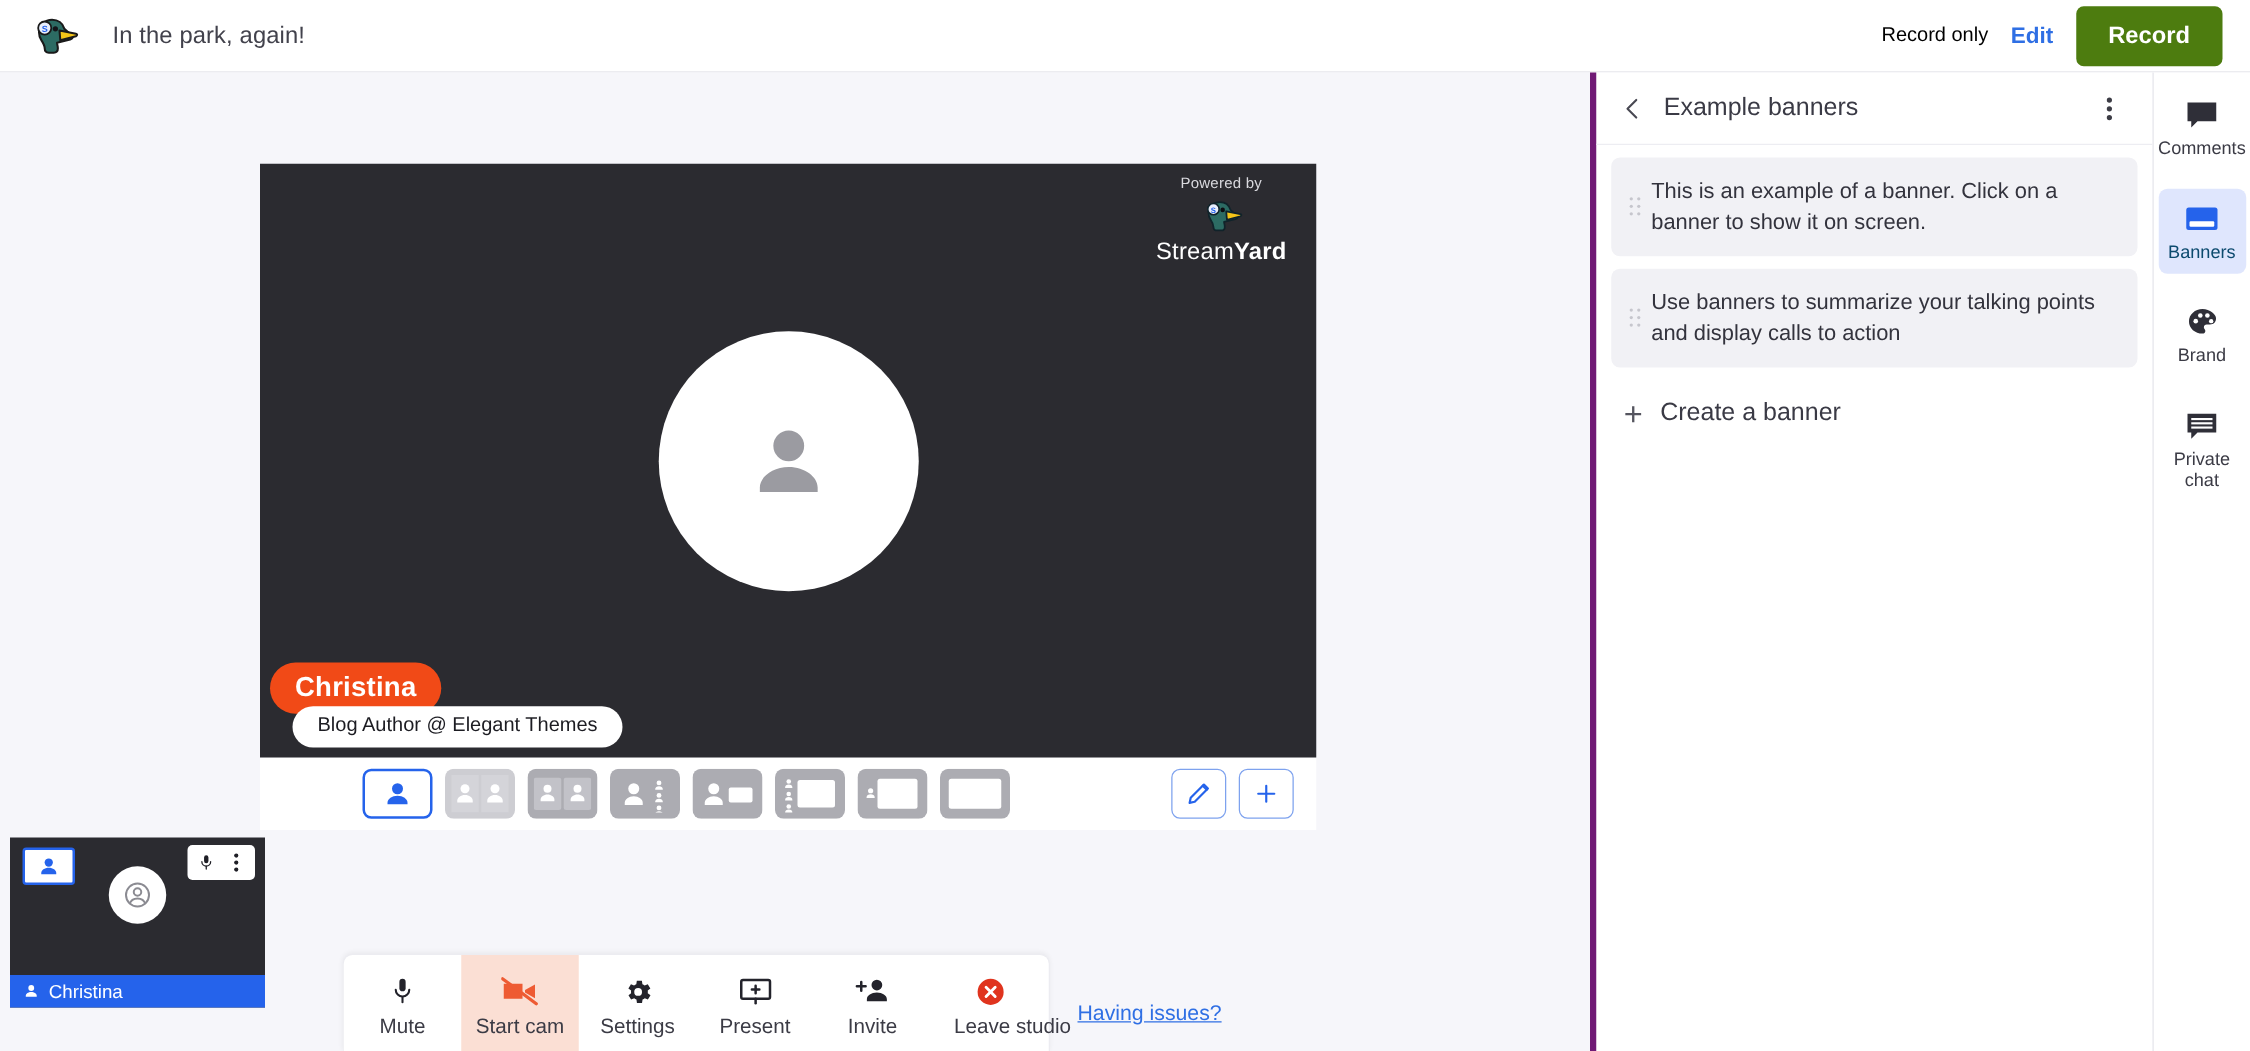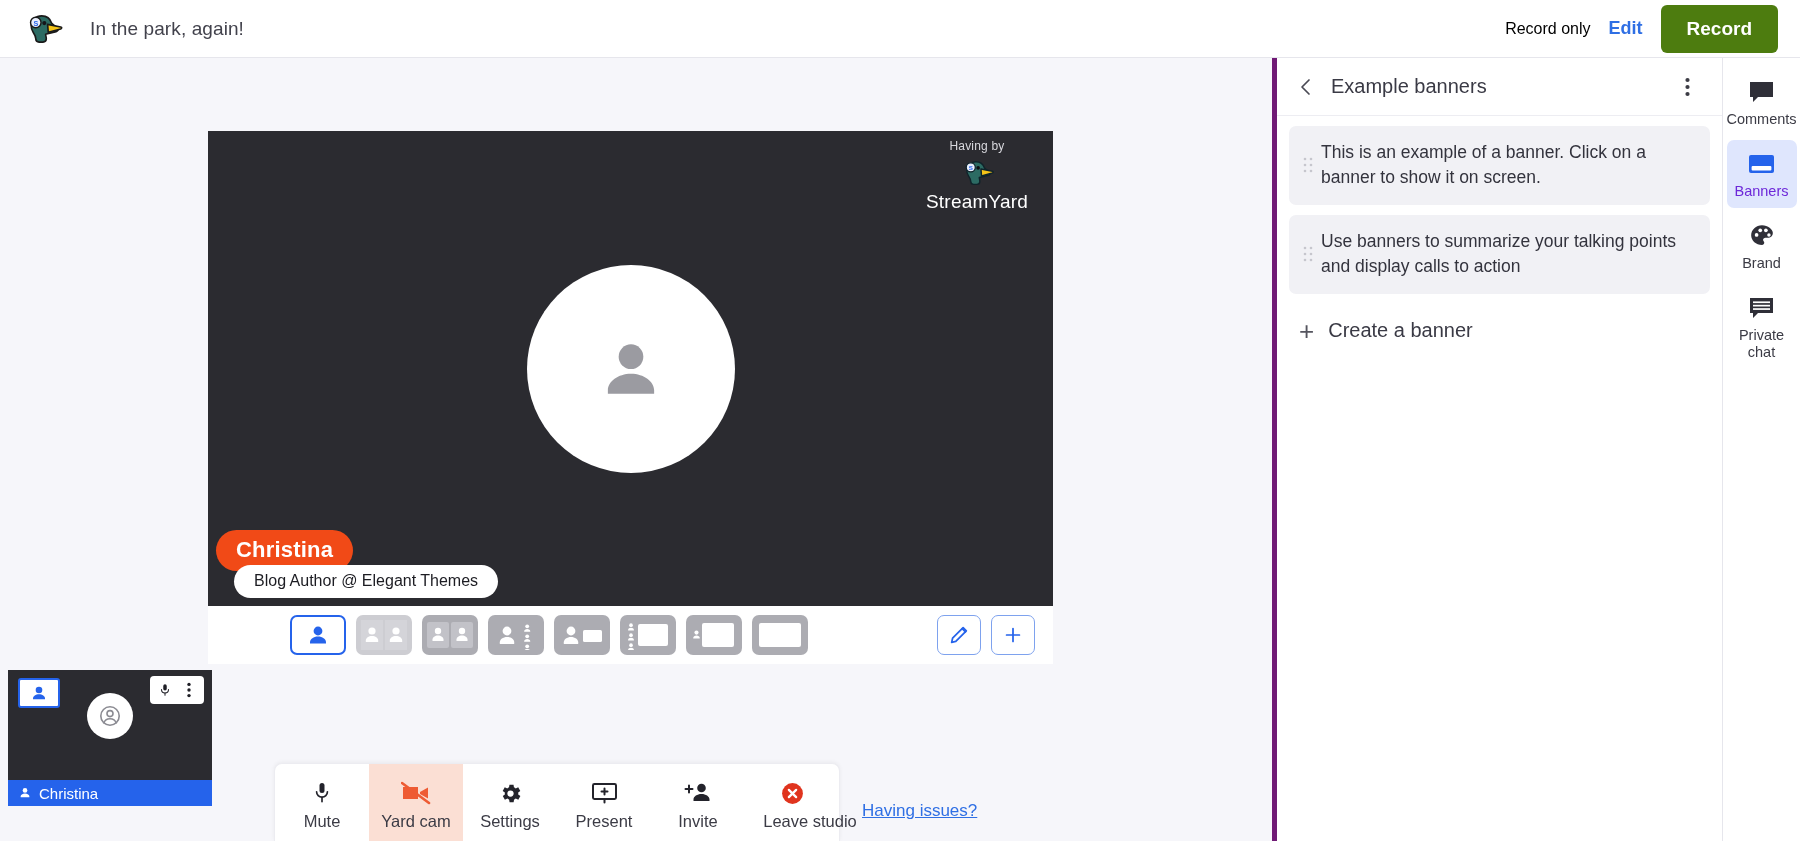--- a/index.html
+++ b/index.html
@@ -39,21 +39,21 @@
     position: relative; width: 845px; height: 475px; background: #2b2b30;
     overflow: hidden;
   }
   .powered {
     position: absolute; right: 16px; top: 8px; text-align: center;
     color: #ffffff; width: 120px;
   }
   .powered-label { font-size: 12px; color: #d9d9de; display: block; letter-spacing: .2px; }
   .powered-duck { width: 44px; height: 34px; display: block; margin: 3px auto 1px; }
   .powered-name { font-size: 19px; letter-spacing: .2px; }
-  .powered-name b { font-weight: 400; }
+  .powered-name b { font-weight: 700; }
   .powered-name span.light { font-weight: 400; }
 
   .avatar-big {
     position: absolute; left: 50%; top: 50%; transform: translate(-50%, -50%);
     width: 208px; height: 208px; border-radius: 50%; background: #fff;
     display: flex; align-items: center; justify-content: center;
   }
   .avatar-big svg { width: 74px; height: 74px; }
 
   .name-banner { position: absolute; left: 8px; bottom: 8px; }
@@ -174,33 +174,33 @@
     cursor: pointer; background: none; border: none;
     font-family: "Liberation Sans", sans-serif;
   }
   .create-banner .plus { font-size: 26px; color: #55555f; line-height: 1; font-weight: 300; }
   .create-banner .cb-label { font-size: 20px; color: #3a3a45; }
 
   
   .rail {
     width: 78px; min-width: 78px; background: #ffffff;
     border-left: 1px solid #e6e6ec; padding-top: 10px;
-    display: flex; flex-direction: column; align-items: center; gap: 4px;
+    display: flex; flex-direction: column; align-items: center; gap: 15px;
   }
   .rail-item {
     width: 70px; border-radius: 7px; padding: 10px 2px 8px; cursor: pointer;
     display: flex; flex-direction: column; align-items: center; gap: 5px;
     background: none; border: none; font-family: "Liberation Sans", sans-serif;
   }
   .rail-item.active { background: #dfe6fd; }
   .rail-icon { height: 28px; display: flex; align-items: center; justify-content: center; }
   .rail-label {
     font-size: 14.5px; color: #3b3b45; text-align: center; line-height: 1.18;
   }
-  .rail-item.active .rail-label { color: #6d28d9; }
+  .rail-item.active .rail-label { color: #0c4a6e; }
 </style>
 </head>
 <body>
 
 <div class="app">
 
   <div class="header">
     <svg class="logo" viewBox="0 0 64 60">
       <path d="M30 10c-9 0-16 7-16 15 0 4 1 7 3 10 2 3 4 6 4 10 0 3 2 5 5 5h6c3 0 5-2 5-5 0-3-1-5-1-7l16-4c3-1 4-3 2-5l-9-8c-2-7-8-11-15-11z" fill="#2c6b63" stroke="#1a1a1a" stroke-width="2.5" stroke-linejoin="round"></path>
       <path d="M39 23l20 4c2 .4 2 2 0 3l-19 5z" fill="#f5c518" stroke="#1a1a1a" stroke-width="2.5" stroke-linejoin="round"></path>
@@ -217,21 +217,21 @@
   </div>
 
   <div class="body">
 
     <div class="stage-col">
 
       <div class="stage-wrap">
         <div class="stage">
 
           <div class="powered">
-            <span class="powered-label">Having by</span>
+            <span class="powered-label">Powered by</span>
             <svg class="powered-duck" viewBox="0 0 64 60">
               <path d="M30 10c-9 0-16 7-16 15 0 4 1 7 3 10 2 3 4 6 4 10 0 3 2 5 5 5h6c3 0 5-2 5-5 0-3-1-5-1-7l16-4c3-1 4-3 2-5l-9-8c-2-7-8-11-15-11z" fill="#2c6b63" stroke="#10232a" stroke-width="2.5" stroke-linejoin="round"></path>
               <path d="M39 23l20 4c2 .4 2 2 0 3l-19 5z" fill="#f5c518" stroke="#10232a" stroke-width="2.5" stroke-linejoin="round"></path>
               <circle cx="34" cy="21" r="3.2" fill="#0d0d12"></circle>
               <circle cx="21" cy="20" r="8" fill="#e8eefc" stroke="#10232a" stroke-width="2.2"></circle>
               <text x="21" y="25" font-size="11" font-weight="bold" fill="#2563eb" text-anchor="middle" font-family="Liberation Sans, sans-serif">S</text>
             </svg>
             <div class="powered-name"><span class="light">Stream</span><b>Yard</b></div>
           </div>
 
@@ -422,21 +422,21 @@
           </button>
 
           <button class="ctl warn">
             <span class="ctl-icon">
               <svg width="30" height="24" viewBox="0 0 30 24">
                 <path d="M2 6h15v12H2z" fill="#ee5b33"></path>
                 <path d="M19 11l8-4.5v11L19 13z" fill="#ee5b33"></path>
                 <path d="M1 2l27 20" stroke="#ee5b33" stroke-width="2.6" stroke-linecap="round"></path>
               </svg>
             </span>
-            <span class="ctl-label">Yard cam</span>
+            <span class="ctl-label">Start cam</span>
           </button>
 
           <button class="ctl">
             <span class="ctl-icon">
               <svg width="25" height="25" viewBox="0 0 24 24" fill="#23232b">
                 <path d="M19.4 13a7.8 7.8 0 0 0 0-2l2-1.5-2-3.4-2.4 1a7.6 7.6 0 0 0-1.7-1l-.4-2.6h-3.9l-.4 2.6c-.6.2-1.2.6-1.7 1l-2.4-1-2 3.4L6.6 11a7.8 7.8 0 0 0 0 2l-2 1.5 2 3.4 2.4-1c.5.4 1.1.8 1.7 1l.4 2.6h3.9l.4-2.6c.6-.2 1.2-.6 1.7-1l2.4 1 2-3.4z"></path>
                 <circle cx="12" cy="12" r="3" fill="#ffffff"></circle>
               </svg>
             </span>
             <span class="ctl-label">Settings</span>

